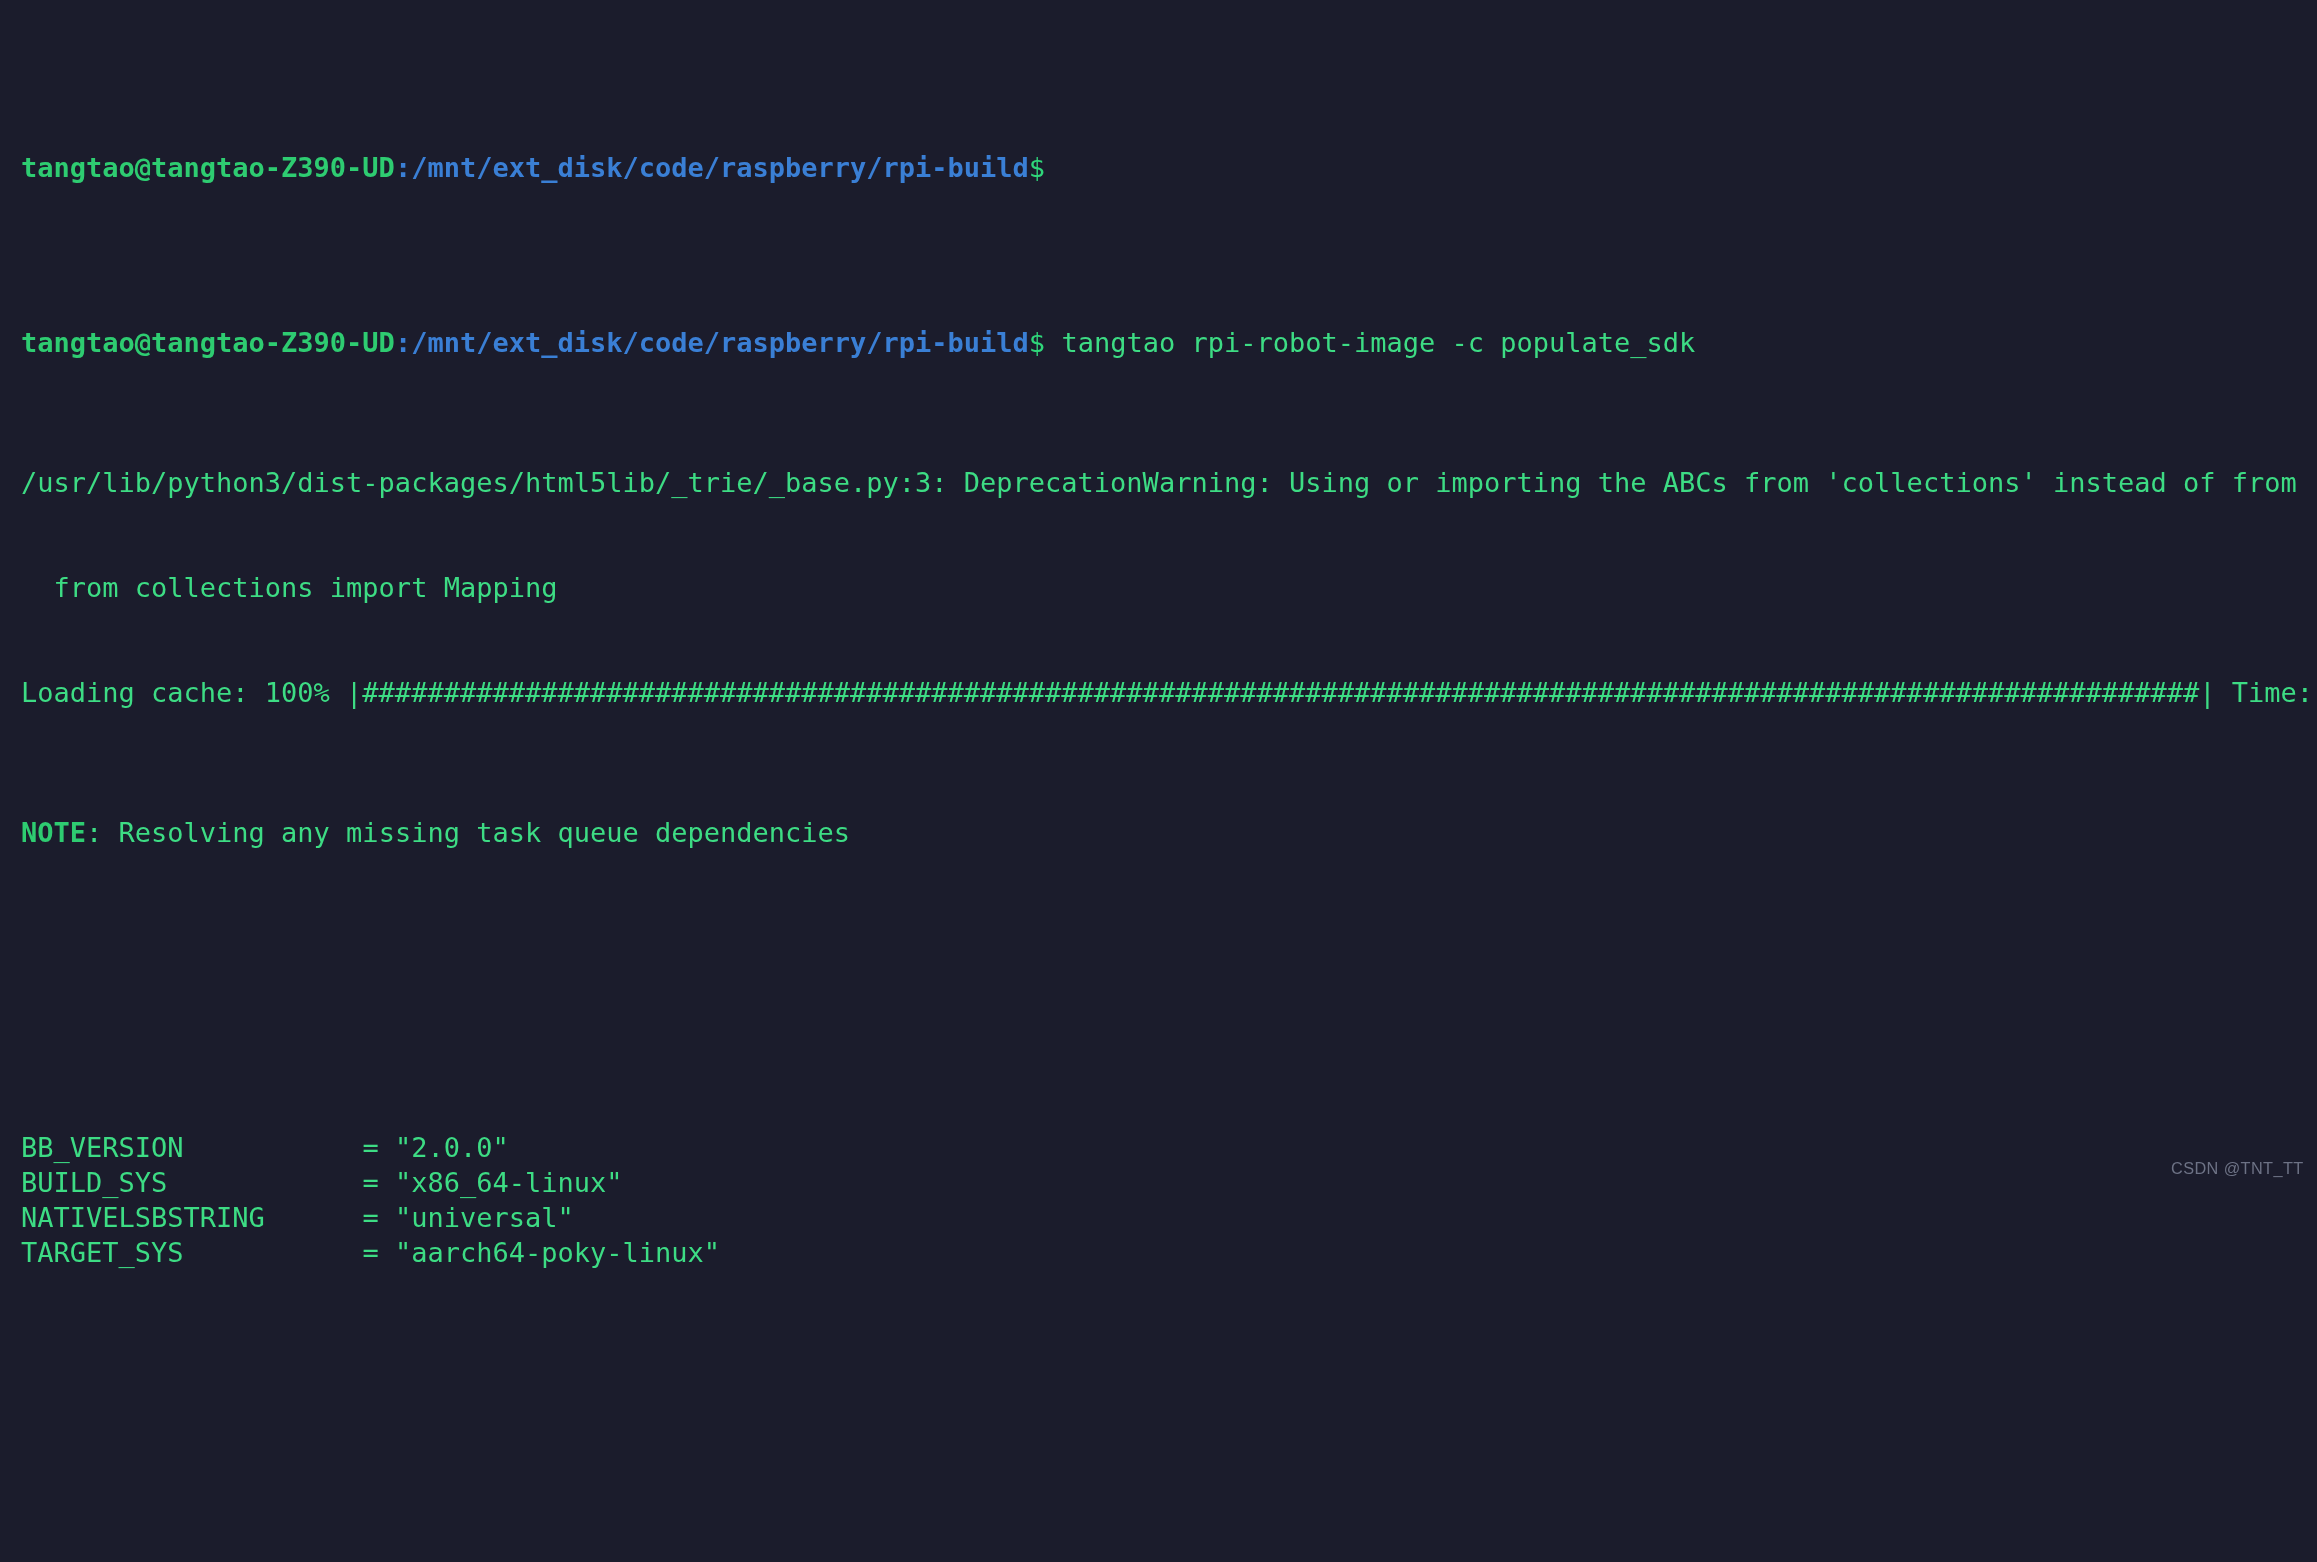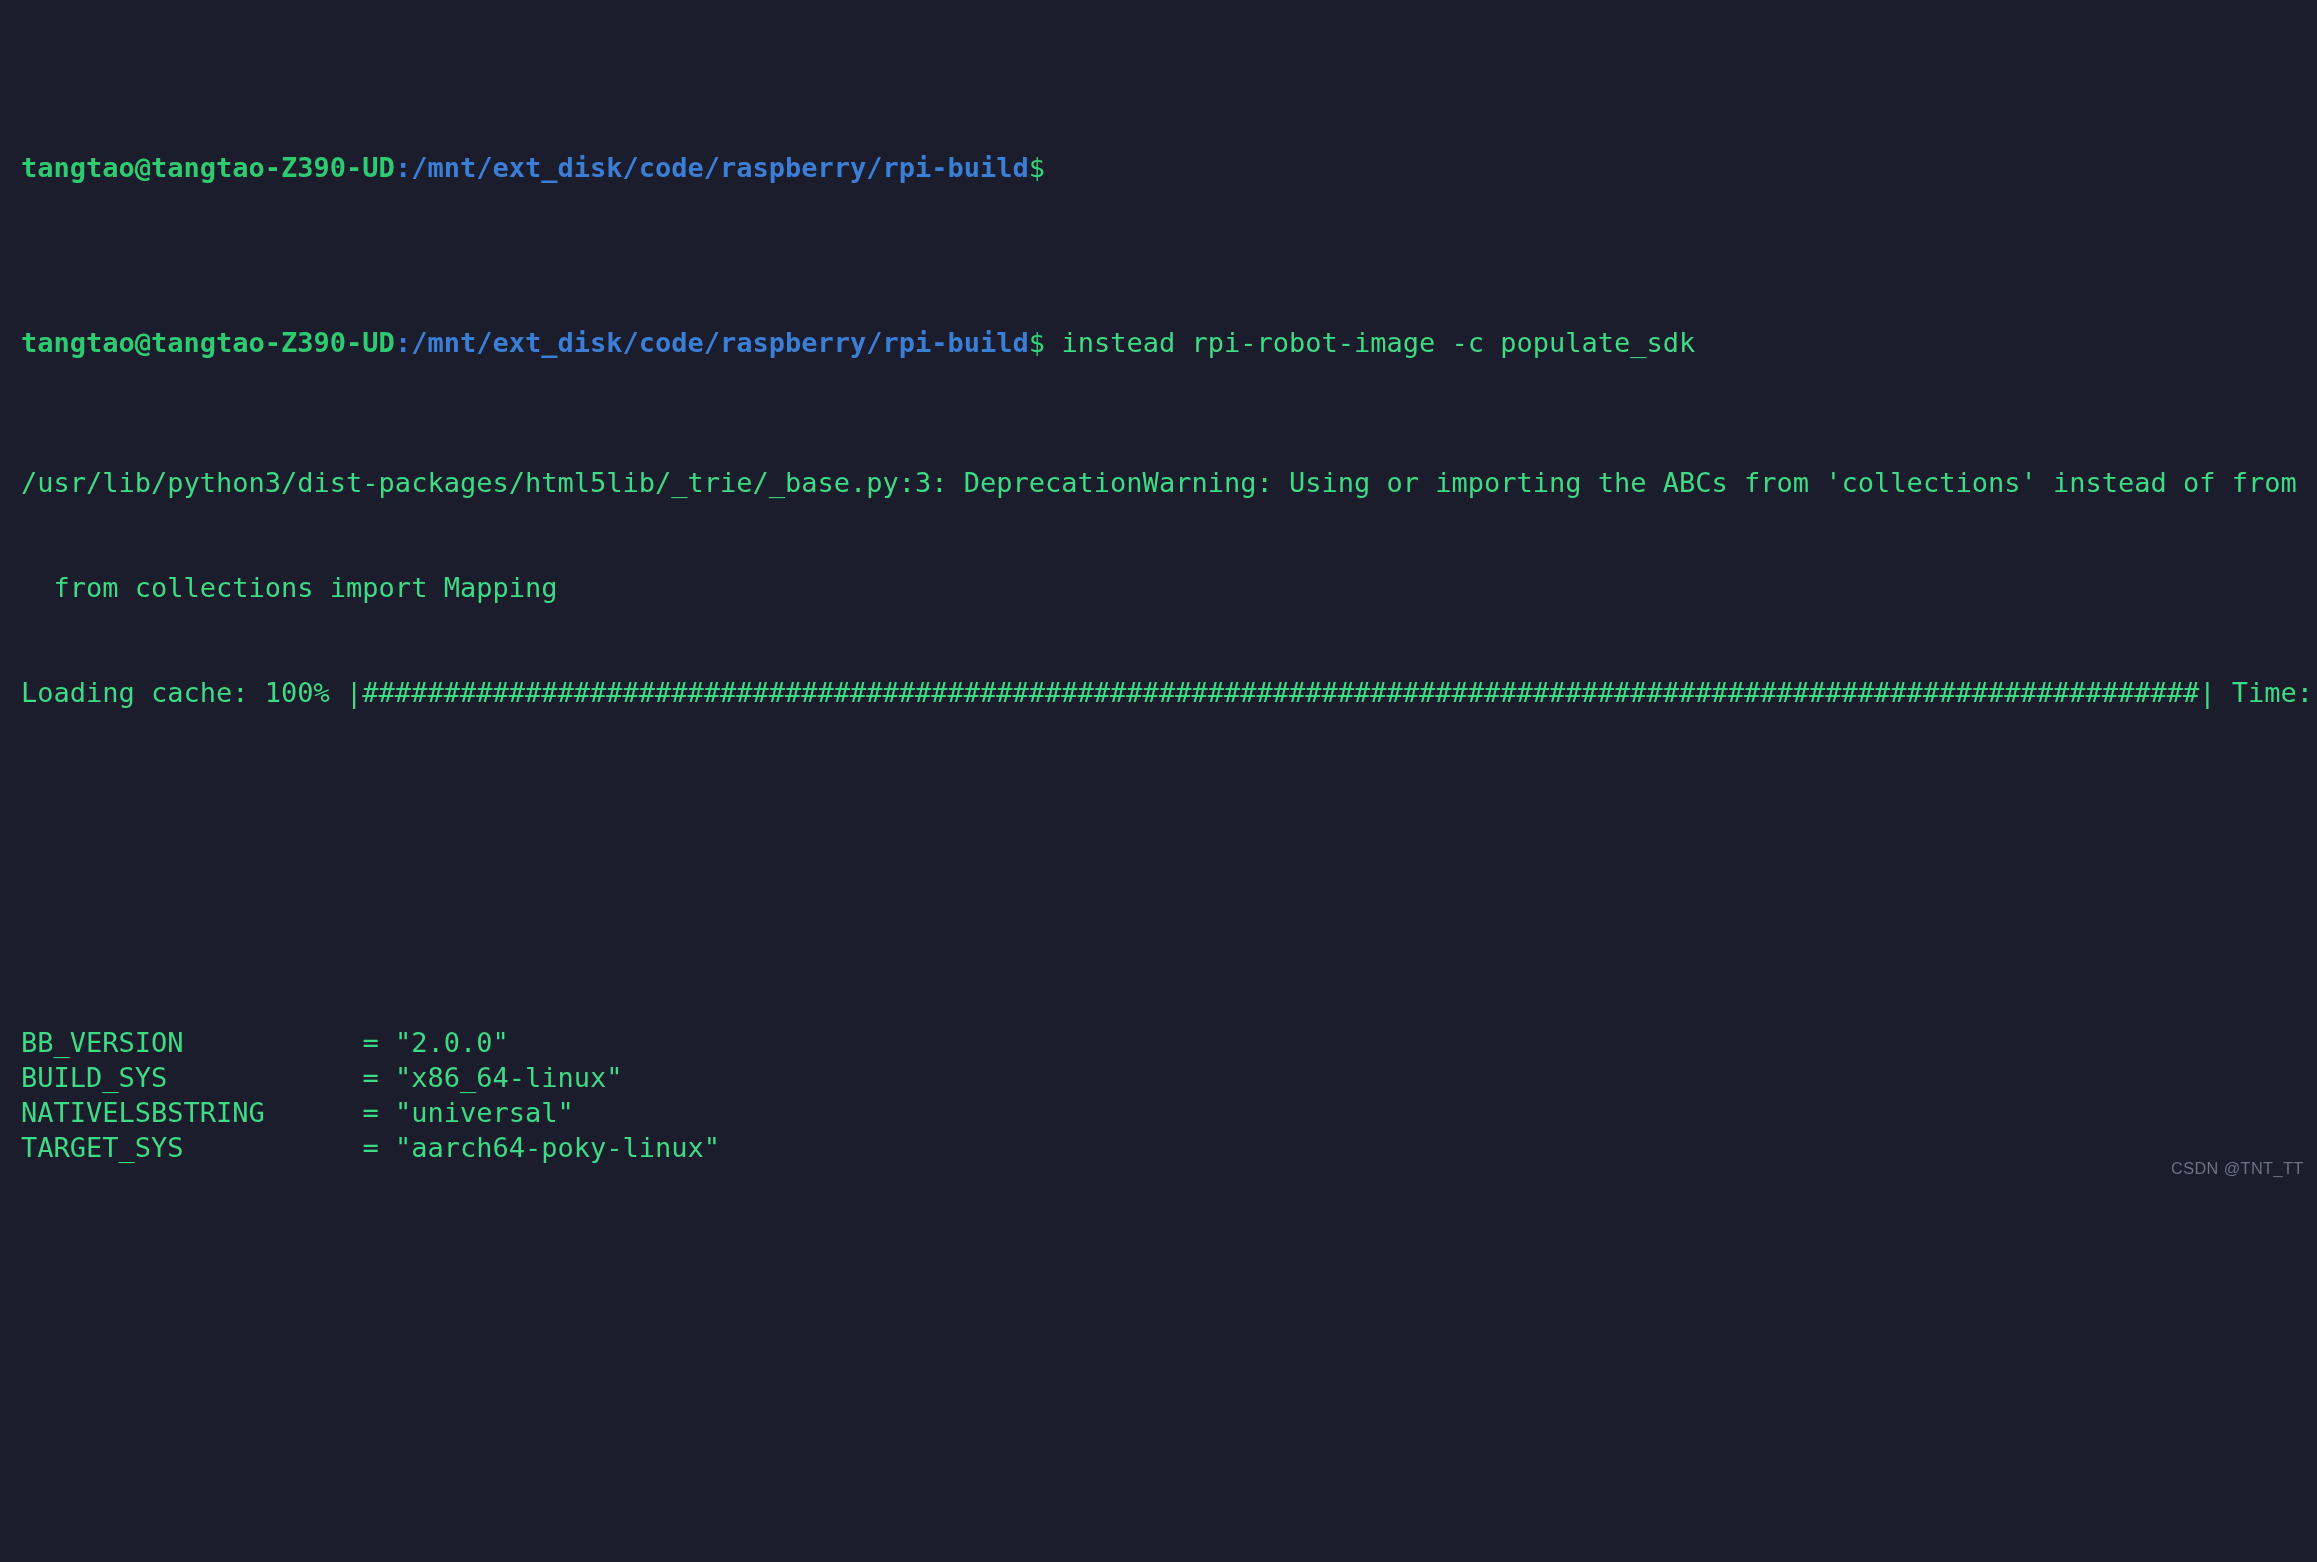--- a/index.html
+++ b/index.html
@@ -50,26 +50,27 @@
 </style>
 </head>
 <body>
 
 <div id="terminal">
 
   
   <div class="line"><span class="user">tangtao@tangtao-Z390-UD</span><span class="path">:</span><span class="path">/mnt/ext_disk/code/raspberry/rpi-build</span><span class="dollar">$</span></div>
 
   
-  <div class="line"><span class="user">tangtao@tangtao-Z390-UD</span><span class="path">:</span><span class="path">/mnt/ext_disk/code/raspberry/rpi-build</span><span class="dollar">$</span><span class="out"> instead rpi-robot-image -c populate_sdk</span></div>
+  <div class="line"><span class="user">tangtao@tangtao-Z390-UD</span><span class="path">:</span><span class="path">/mnt/ext_disk/code/raspberry/rpi-build</span><span class="dollar">$</span><span class="out"> tangtao rpi-robot-image -c populate_sdk</span></div>
 
   <div class="line out">/usr/lib/python3/dist-packages/html5lib/_trie/_base.py:3: DeprecationWarning: Using or importing the ABCs from 'collections' instead of from 'collec</div>
   <div class="line out">  from collections import Mapping</div>
   <div class="line out">Loading cache: 100% |#################################################################################################################| Time: 0:00:00</div>
 
+  <div class="line"><span class="note">NOTE</span><span class="out">: Resolving any missing task queue dependencies</span></div>
 
   <div class="line">&nbsp;</div>
 
 
   <div id="config-rows"><div class="line out"><span>BB_VERSION           </span><span>= "2.0.0"</span></div><div class="line out"><span>BUILD_SYS            </span><span>= "x86_64-linux"</span></div><div class="line out"><span>NATIVELSBSTRING      </span><span>= "universal"</span></div><div class="line out"><span>TARGET_SYS           </span><span>= "aarch64-poky-linux"</span></div></div>
 
   
 
   
   

